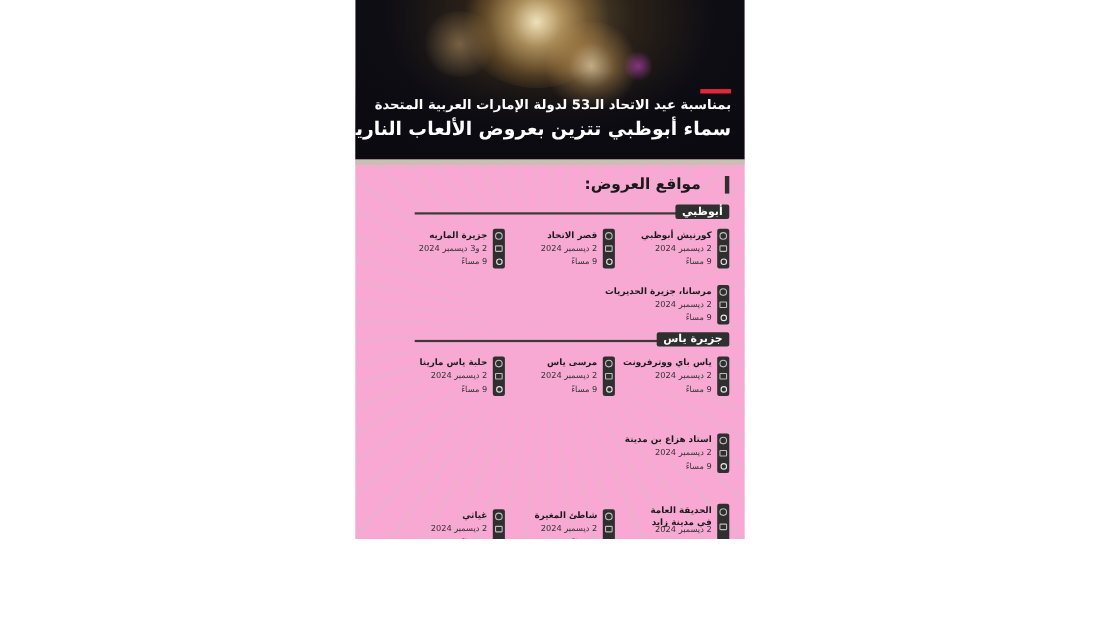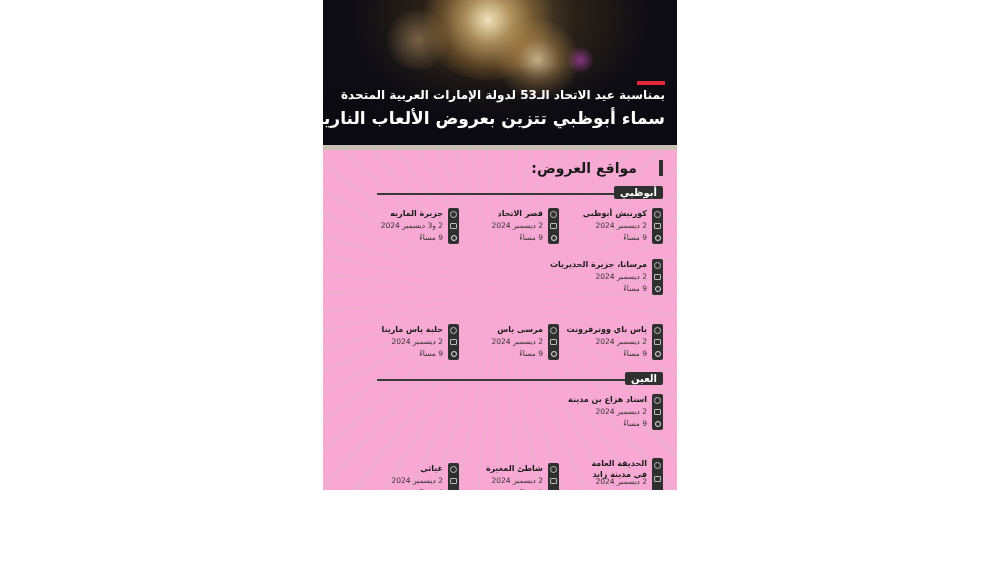--- a/index.html
+++ b/index.html
@@ -105,20 +105,24 @@
     <div class="icons">
         <span class="ic pin"></span>
         <span class="ic cal"></span>
         <span class="ic clock"></span>
       </div>
     <div class="name">مرسانا، جزيرة الحديريات</div>
     <div class="date">2 ديسمبر 2024</div>
     <div class="time">9 مساءً</div>
   </div>
 
+  <div class="region" style="top:302px;">
+    <div class="line"></div>
+    <div class="tag">جزيرة ياس</div>
+  </div>
   <div class="loc" style="right:14px; top:324px;">
     <div class="icons">
         <span class="ic pin"></span>
         <span class="ic cal"></span>
         <span class="ic clock"></span>
       </div>
     <div class="name">ياس باي ووترفرونت</div>
     <div class="date">2 ديسمبر 2024</div>
     <div class="time">9 مساءً</div>
   </div>
@@ -136,24 +140,20 @@
     <div class="icons">
         <span class="ic pin"></span>
         <span class="ic cal"></span>
         <span class="ic clock"></span>
       </div>
     <div class="name">حلبة ياس مارينا</div>
     <div class="date">2 ديسمبر 2024</div>
     <div class="time">9 مساءً</div>
   </div>
 
-  <div class="region" style="top:372px;">
-    <div class="line"></div>
-    <div class="tag">العين</div>
-  </div>
   <div class="loc" style="right:14px; top:394px;">
     <div class="icons">
         <span class="ic pin"></span>
         <span class="ic cal"></span>
         <span class="ic clock"></span>
       </div>
     <div class="name">استاد هزاع بن مدينة</div>
     <div class="date">2 ديسمبر 2024</div>
     <div class="time">9 مساءً</div>
   </div>

